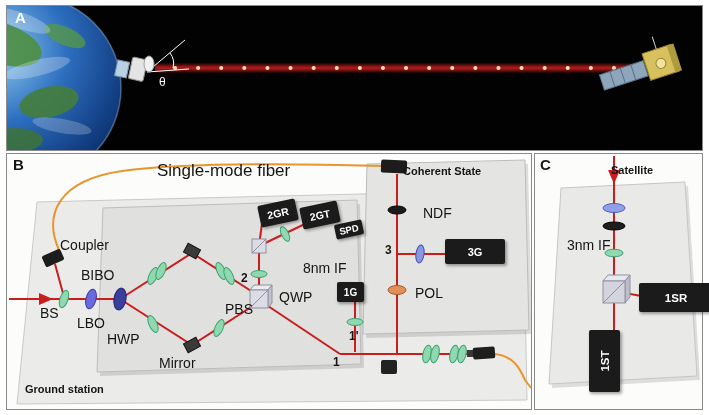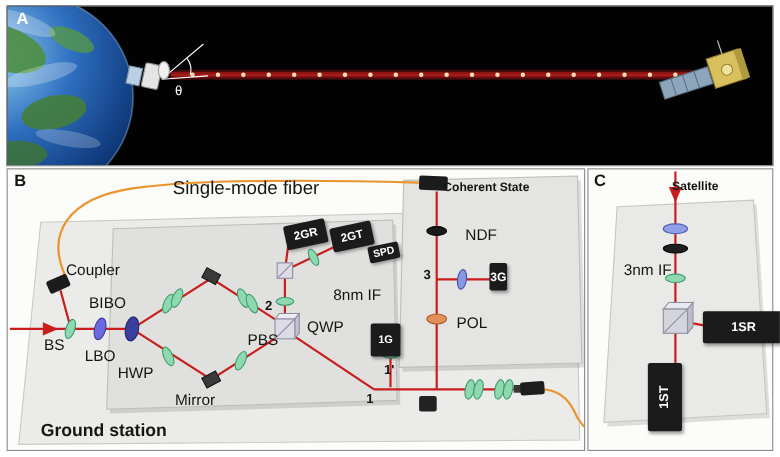--- a/index.html
+++ b/index.html
@@ -146,42 +146,42 @@
       <rect x="374" y="6" width="26" height="13" rx="2" fill="#1c1c1c" transform="rotate(2 387 12)"></rect>
       <rect x="460" y="196" width="7" height="7" fill="#383838"></rect>
       <rect x="466" y="193" width="22" height="12" rx="2" fill="#1e1e1e" transform="rotate(-4 477 199)"></rect>
       <rect x="374" y="206" width="16" height="14" rx="2" fill="#222222"></rect>
     </g>
   </svg>
 
   <div class="box" style="left:252px;top:48px;width:38px;height:22px;transform:rotate(-12deg)">2GR</div>
   <div class="box" style="left:294px;top:50px;width:38px;height:22px;transform:rotate(-12deg)">2GT</div>
   <div class="box" style="left:328px;top:68px;width:28px;height:15px;transform:rotate(-12deg);font-size:9.5px">SPD</div>
-  <div class="box" style="left:330px;top:140px;width:27px;height:30px;font-size:10px">1G</div>
-  <div class="box" style="left:438px;top:85px;width:16px;height:25px;font-size:11px">3G</div>
+  <div class="box" style="left:330px;top:128px;width:27px;height:20px;font-size:10px">1G</div>
+  <div class="box" style="left:438px;top:85px;width:60px;height:25px;font-size:11px">3G</div>
 
   <div class="lbl pl" style="left:6px;top:3px">B</div>
   <div class="lbl" style="left:150px;top:8px;font-size:17px">Single-mode fiber</div>
   <div class="lbl sect" style="left:396px;top:12px">Coherent State</div>
   <div class="lbl" style="left:53px;top:84px">Coupler</div>
   <div class="lbl" style="left:416px;top:52px">NDF</div>
   <div class="lbl pt" style="left:378px;top:90px">3</div>
   <div class="lbl" style="left:408px;top:132px">POL</div>
   <div class="lbl" style="left:74px;top:114px">BIBO</div>
   <div class="lbl" style="left:70px;top:162px">LBO</div>
   <div class="lbl" style="left:33px;top:152px">BS</div>
   <div class="lbl" style="left:100px;top:178px">HWP</div>
   <div class="lbl" style="left:152px;top:202px">Mirror</div>
   <div class="lbl" style="left:218px;top:148px">PBS</div>
   <div class="lbl" style="left:272px;top:136px">QWP</div>
   <div class="lbl" style="left:296px;top:107px">8nm IF</div>
   <div class="lbl pt" style="left:234px;top:118px">2</div>
   <div class="lbl pt" style="left:342px;top:176px">1'</div>
   <div class="lbl pt" style="left:326px;top:202px">1</div>
-  <div class="lbl b" style="left:30px;top:230px;font-size:16px">Ground station</div>
+  <div class="lbl b" style="left:18px;top:230px;font-size:11px">Ground station</div>
 </div>
 
 <div id="panelC" class="panel">
   <svg width="167" height="255" viewBox="0 0 167 255">
     <polygon points="29,38 153,32 165,226 17,234" fill="rgba(0,0,0,0.12)"></polygon>
     <polygon points="26,34 150,28 162,222 14,230" fill="#e9e9e7" stroke="#c6c6c4"></polygon>
 
     <g stroke="#c81e1e" stroke-width="2" fill="none">
       <line x1="79" y1="2" x2="79" y2="128"></line>
       <line x1="90" y1="139" x2="106" y2="142"></line>

